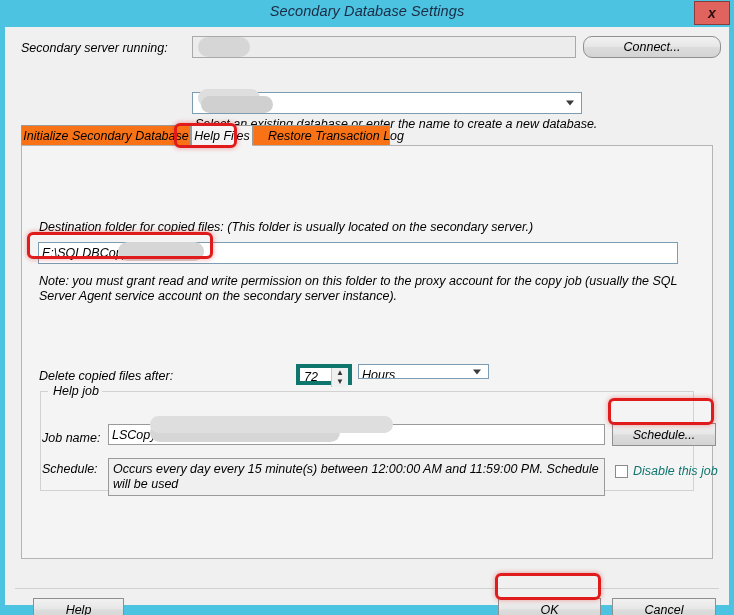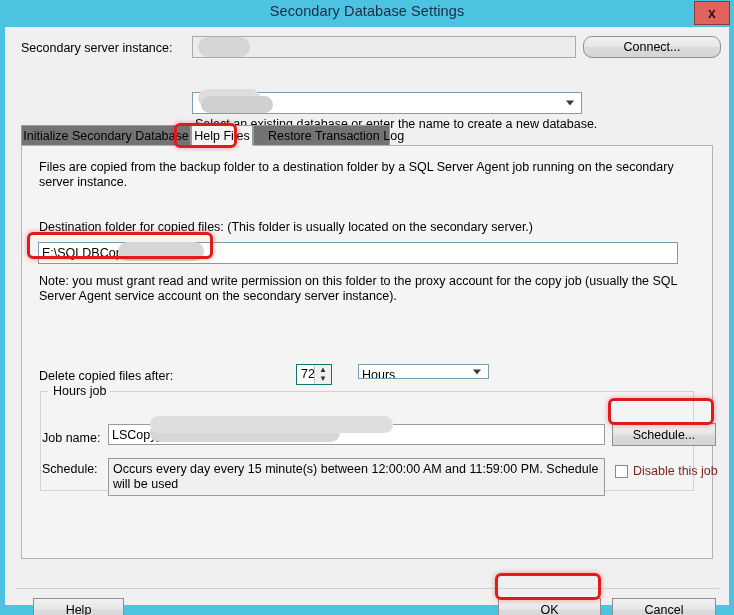--- a/index.html
+++ b/index.html
@@ -11,20 +11,21 @@
     font-family: "Liberation Sans", sans-serif;
   }
 
   #window {
     position: relative;
     width: 734px;
     height: 615px;
     box-sizing: border-box;
     background: #4cc3e0;
     overflow: hidden;
+    font-style: italic;
   }
 
   
   #titlebar {
     position: absolute;
     left: 0; top: 0;
     width: 734px;
     height: 27px;
     background: #4cc3e0;
   }
@@ -155,21 +156,21 @@
     top: 98px;
     width: 692px;
     height: 21px;
   }
   .tab {
     position: absolute;
     top: 0;
     height: 21px;
     box-sizing: border-box;
     border: 1px solid #9a9a9a;
-    background: #737373;
+    background: #f97316;
     font-size: 12.5px;
     color: #000;
     display: flex;
     align-items: center;
     justify-content: center;
     padding: 0 7px;
     cursor: pointer;
     white-space: nowrap;
   }
   .tab.selected {
@@ -231,24 +232,24 @@
     color: #000;
     background: #f4f4f4;
     padding: 0 3px;
   }
 
   
   #spin-wrap {
     position: absolute;
     left: 291px;
     top: 337px;
-    width: 36px;
+    width: 56px;
     height: 21px;
     box-sizing: border-box;
-    border: 1px solid #0f766e;
+    border: 4px solid #0f766e;
     background: #ffffff;
   }
   #spin-value {
     position: absolute;
     left: 4px;
     top: 2px;
     font-size: 12.5px;
     color: #000;
     line-height: 15px;
   }
@@ -290,21 +291,21 @@
   #disable-job-box {
     width: 13px;
     height: 13px;
     box-sizing: border-box;
     border: 1px solid #8a8a8a;
     background: #fff;
     margin-right: 5px;
   }
   #disable-job-label {
     font-size: 12.5px;
-    color: #7f1d1d;
+    color: #0f766e;
     white-space: nowrap;
   }
 
   
   #schedule-box {
     position: absolute;
     left: 103px;
     top: 431px;
     width: 497px;
     height: 38px;
@@ -346,21 +347,21 @@
 
   <div id="titlebar">
     <div id="title-text">Secondary Database Settings</div>
     <div id="close-button">
       <span id="close-icon">x</span>
     </div>
   </div>
 
   <div id="client">
 
-    <div class="lbl" style="left:16px; top:14px;">Secondary server instance:</div>
+    <div class="lbl" style="left:16px; top:14px;">Secondary server running:</div>
 
     <div class="txtbox disabled" style="left:187px; top:9px; width:384px; height:22px;"></div>
     <div class="redact" style="left:193px; top:10px; width:52px; height:20px; border-radius:10px;"></div>
 
     <div class="btn" style="left:578px; top:9px; width:138px; height:22px;border-radius:9px;">Connect...</div>
 
     <div class="lbl" style="left:16px; top:70px;margin-top:46px;">Secondary database:</div>
 
     <div class="combo" style="left:187px; top:65px; width:390px; height:22px;">
       <span></span>
@@ -372,35 +373,34 @@
     <div class="lbl" style="left:190px; top:90px;">Select an existing database or enter the name to create a new database.</div>
 
     <div id="tabstrip">
       <div class="tab" style="left:0px; width:170px;">Initialize Secondary Database</div>
       <div class="tab selected" style="left:170px; width:62px;">Help Files</div>
       <div class="tab" style="left:232px; width:137px;padding-left:36px;">Restore Transaction Log</div>
     </div>
 
     <div id="tabpanel">
 
-      <div class="panel-text" style="left:17px; top:14px; width:640px;">Files are copied from the backup folder to a destination folder by a SQL Server Agent job running on the secondary server instance.</div>
 
       <div class="panel-text" style="left:17px; top:74px; width:640px;">Destination folder for copied files: (This folder is usually located on the secondary server.)</div>
 
       <div class="txtbox" style="left:16px; top:96px; width:640px; height:22px;">E:\SQLDBCopy\</div>
       <div class="redact" style="left:96px; top:96px; width:86px; height:19px; border-radius:10px;"></div>
 
       <div class="panel-text" style="left:17px; top:128px; width:642px;">Note: you must grant read and write permission on this folder to the proxy account for the copy job (usually the SQL Server Agent service account on the secondary server instance).</div>
 
       <div class="panel-text" style="left:17px; top:223px;">Delete copied files after:</div>
 
       <div id="copyjob-group" style="left:18px; top:245px; width:654px; height:100px; position:absolute; border:1px solid #d2d2d2; border-top:none;"></div>
       <div id="copyjob-group-top-left"></div>
       <div id="copyjob-group-top-right"></div>
-      <div id="copyjob-legend">Hours job</div>
+      <div id="copyjob-legend">Help job</div>
 
       <div class="panel-text" style="left:20px; top:285px;">Job name:</div>
 
       <div class="panel-text" style="left:20px; top:316px;">Schedule:</div>
     </div>
 
     <div id="spin-wrap">
       <span id="spin-value">72</span>
       <div id="spin-buttons">
         <div class="spin-btn up">▲</div>

